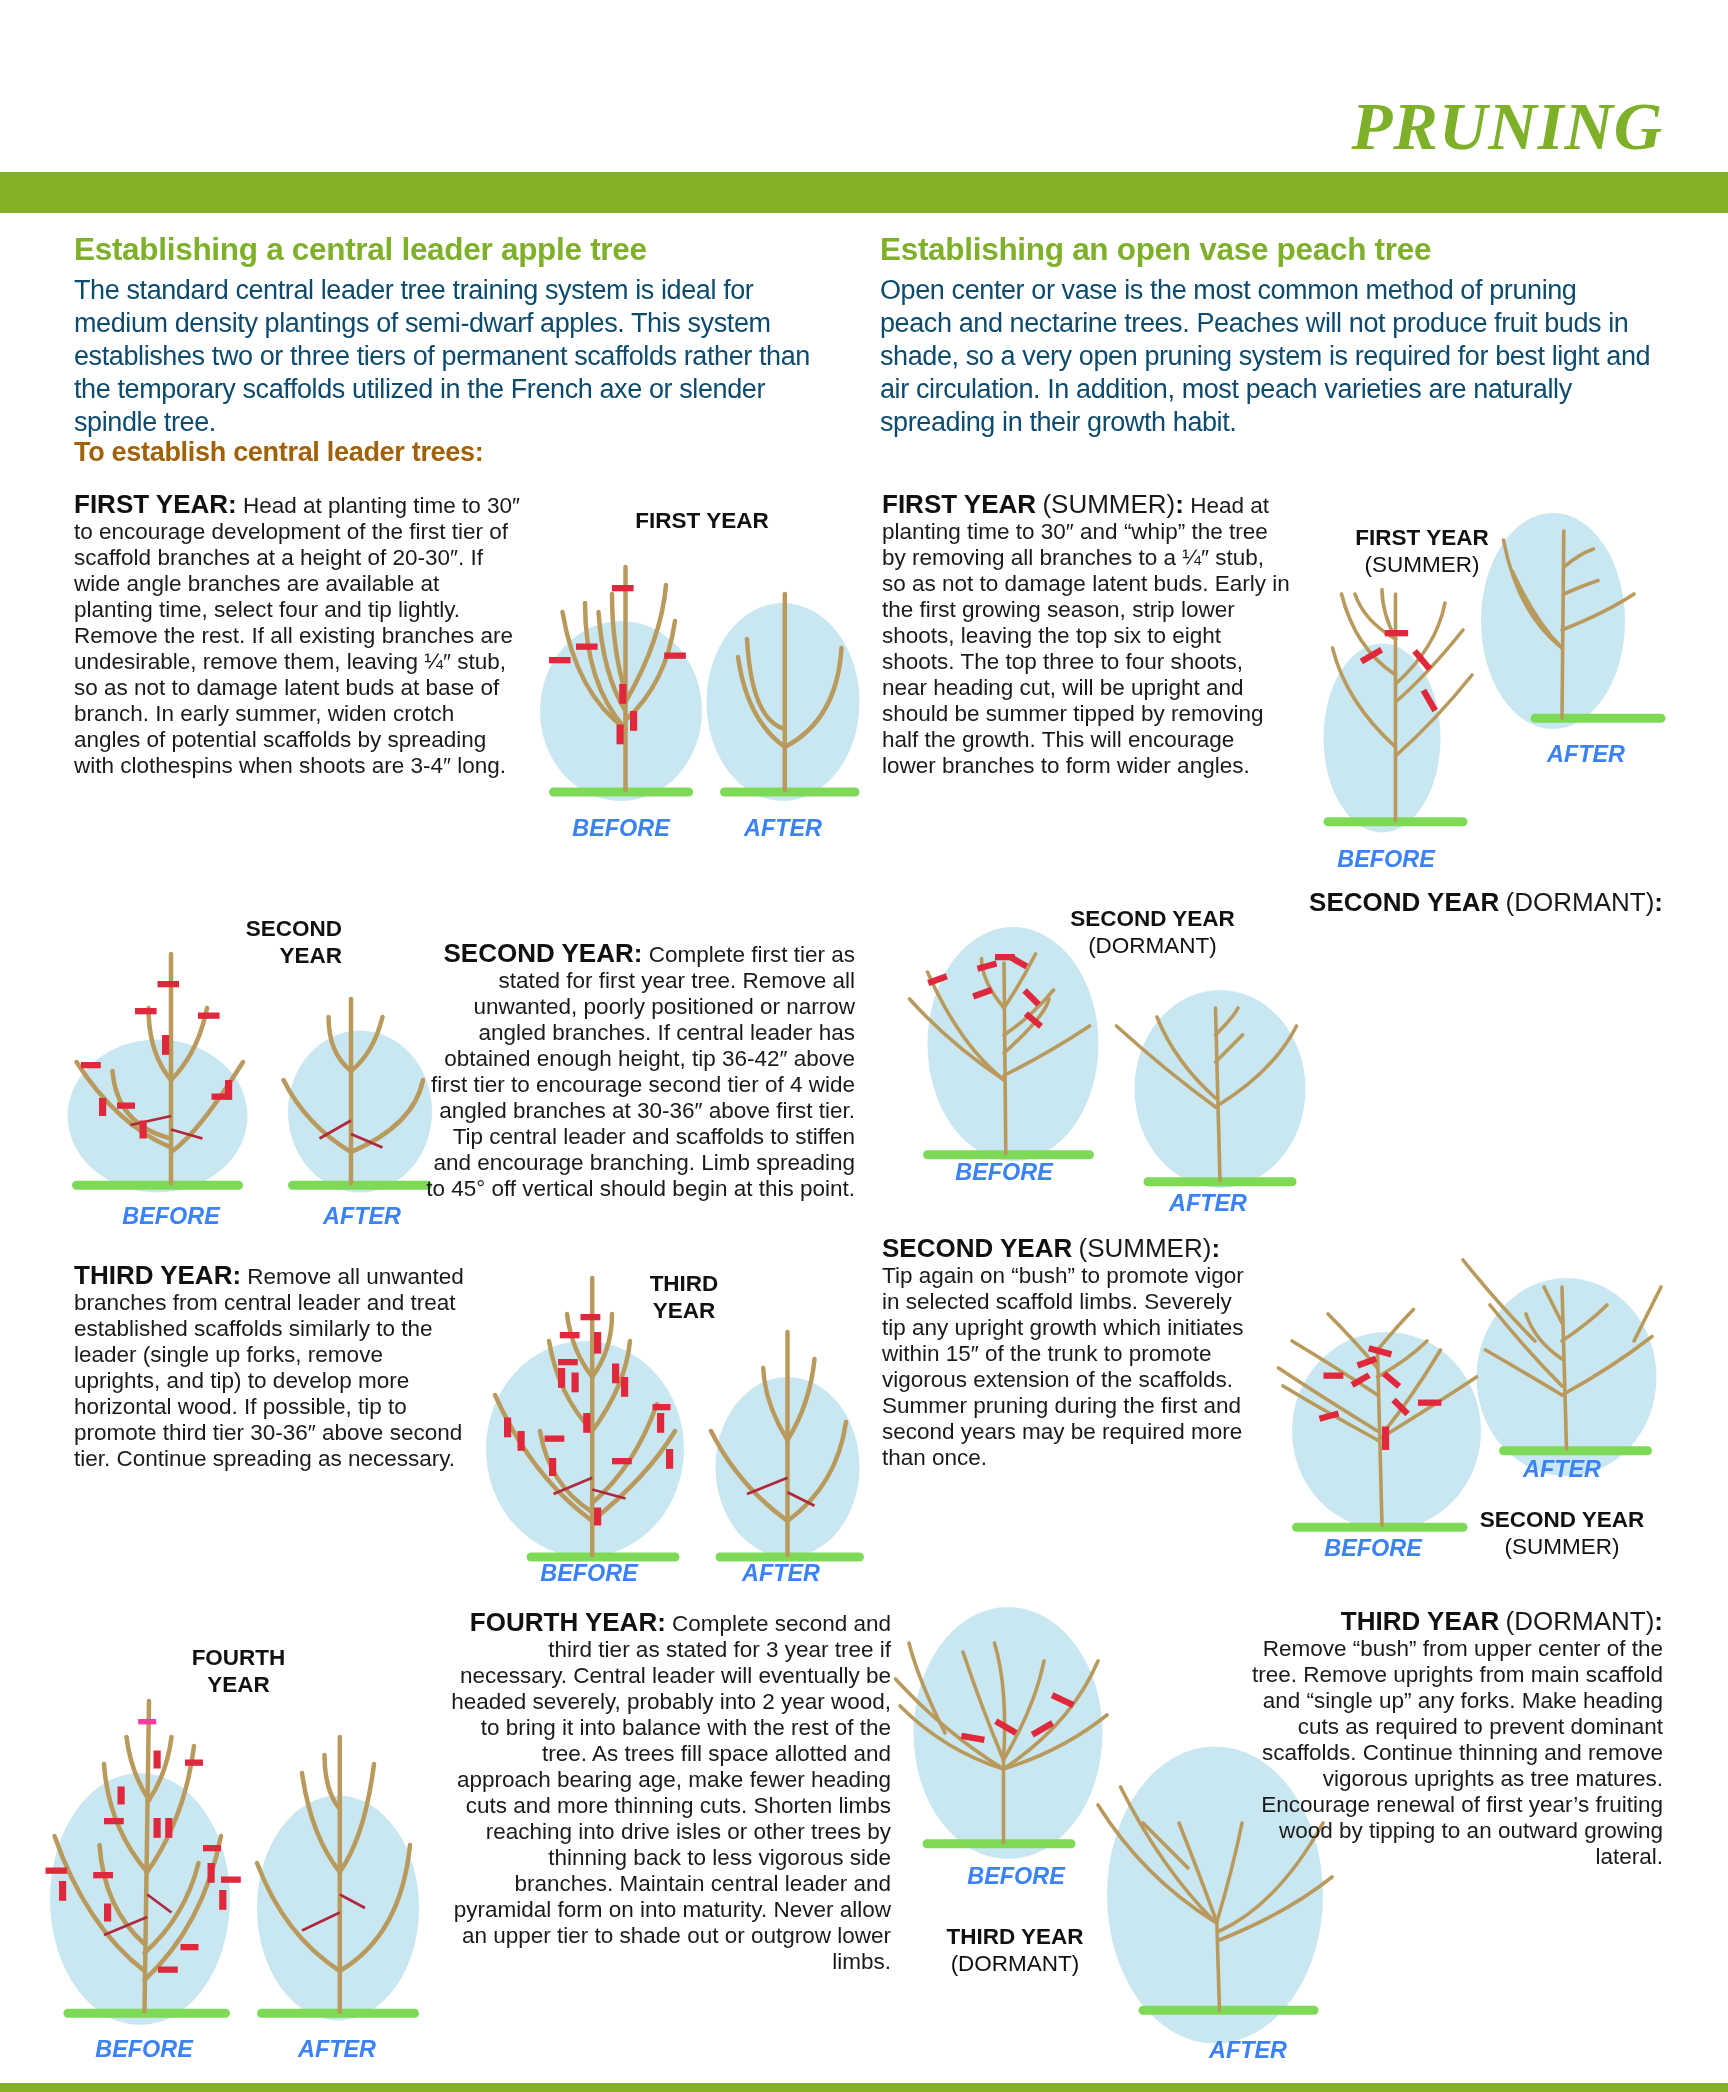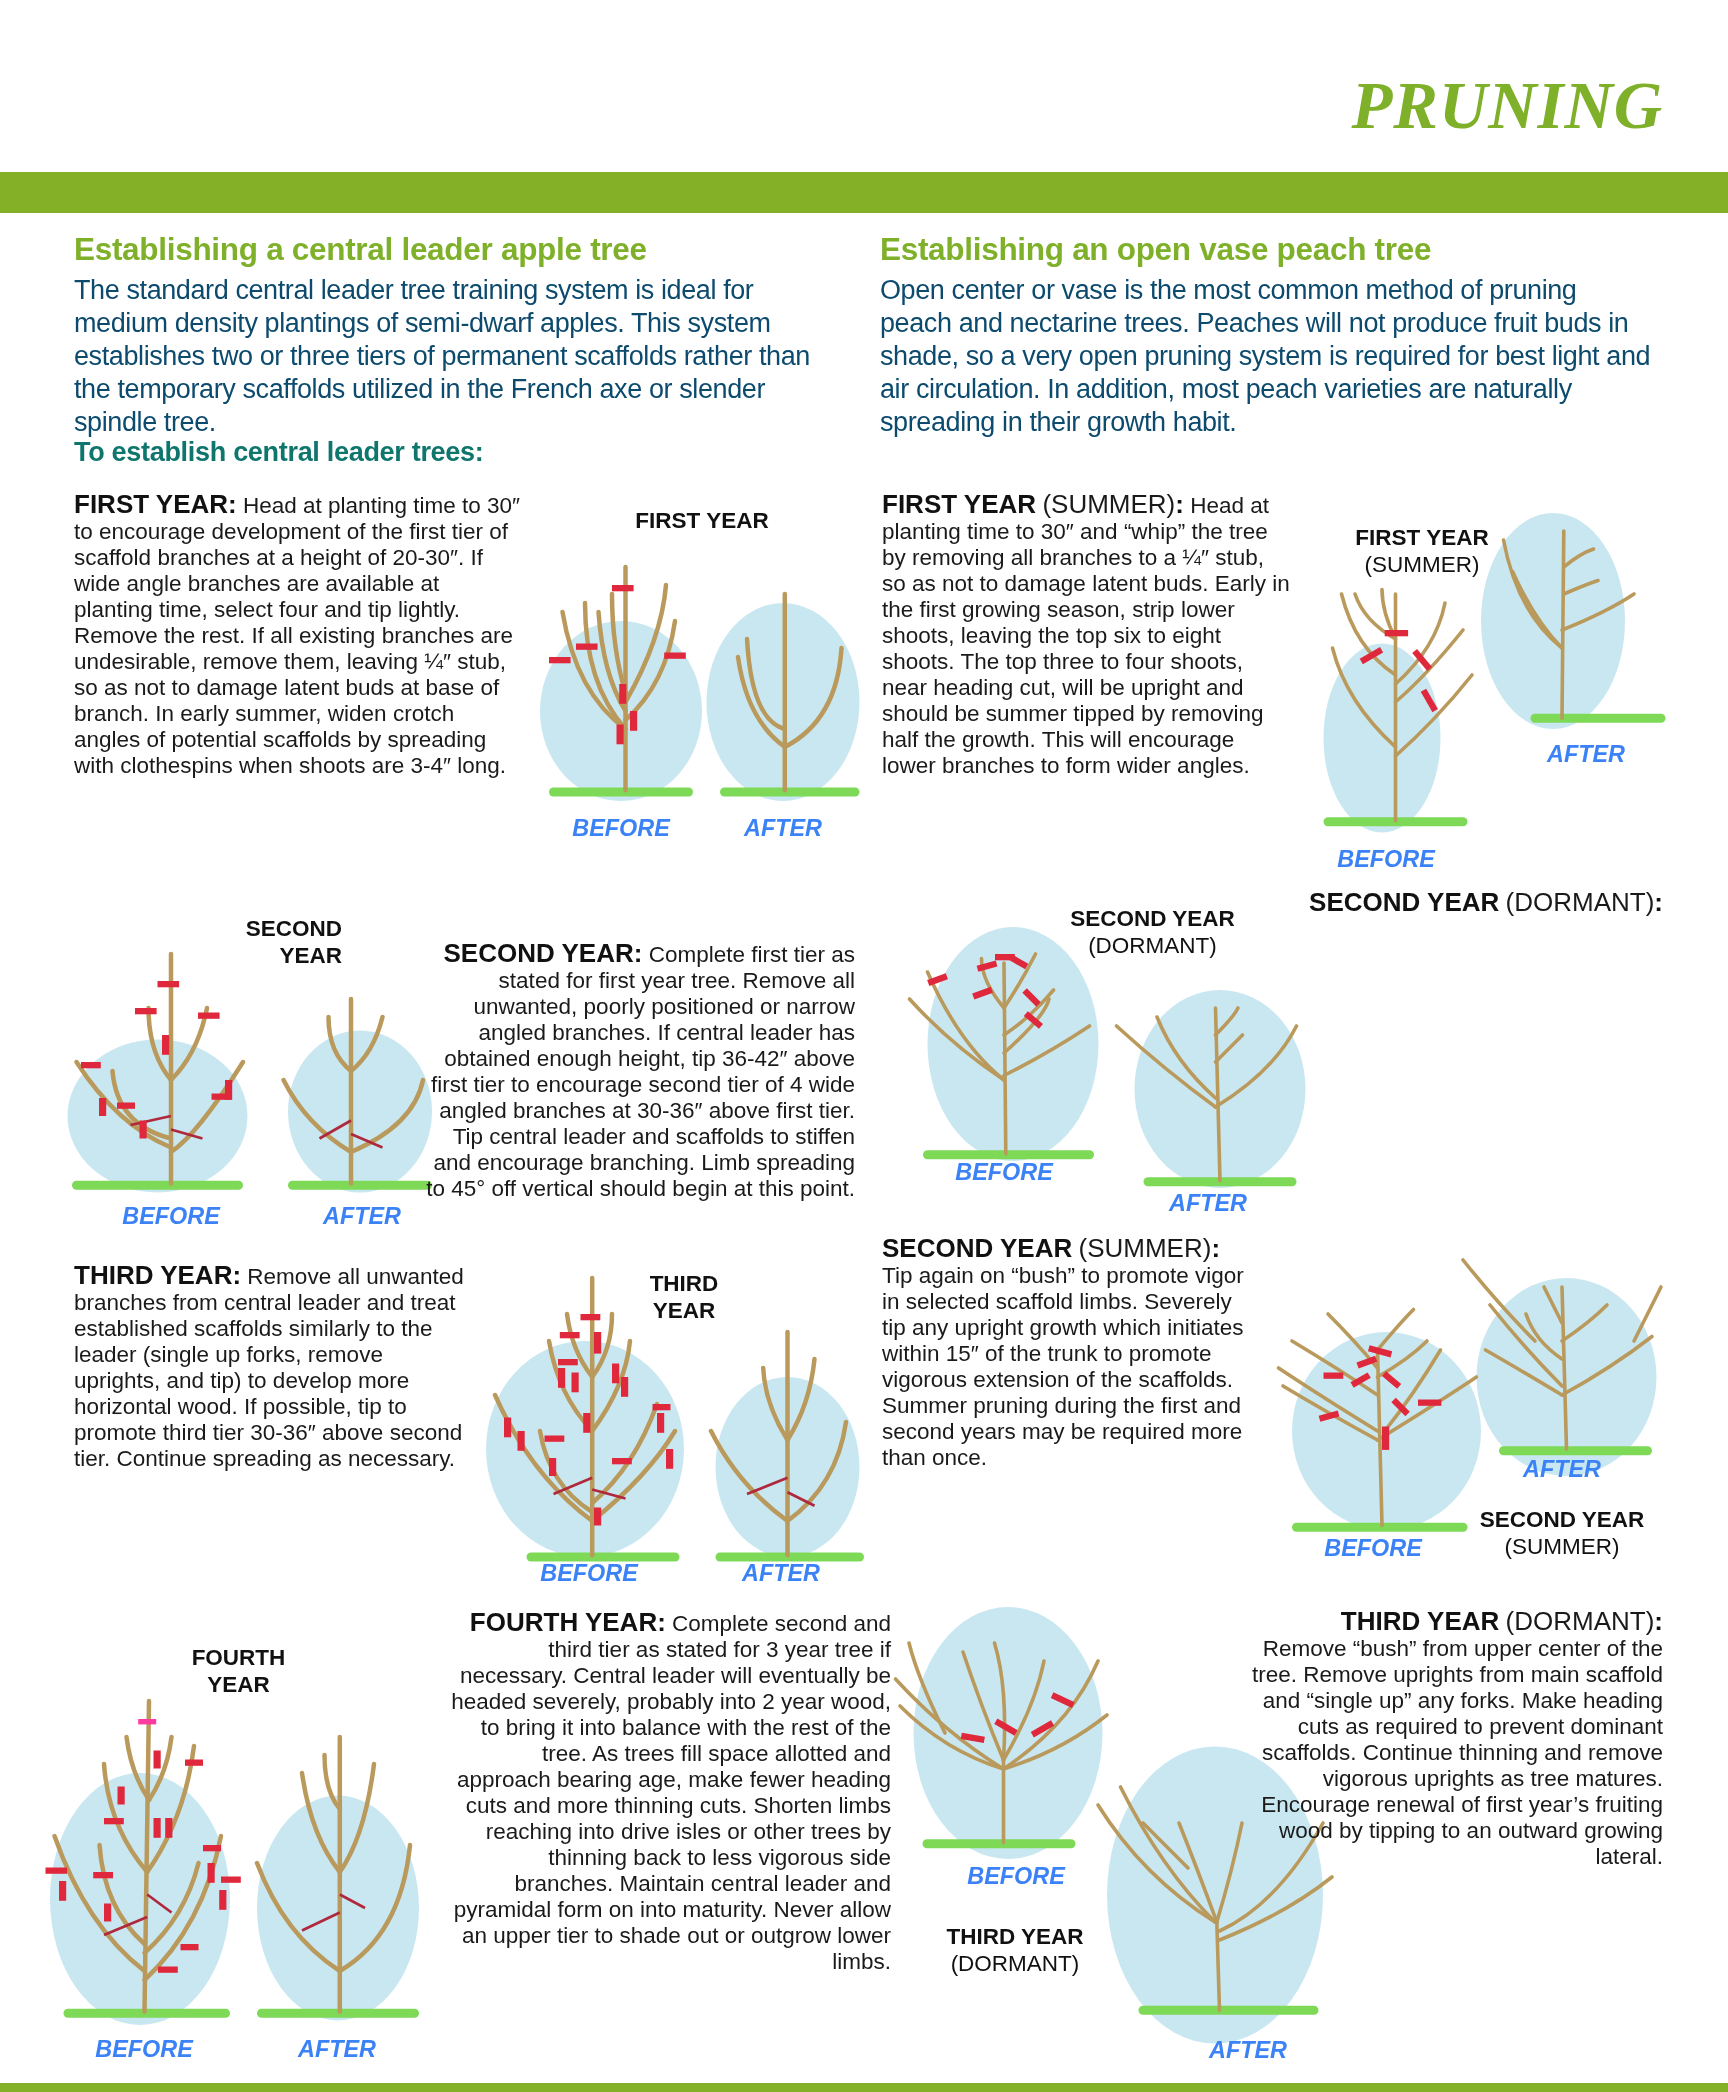--- a/index.html
+++ b/index.html
@@ -1,23 +1,23 @@
 <!DOCTYPE html>
 <html style="font-size:14.4px"><head>
 <meta charset="utf-8">
 <style>
   html, body { margin:0; padding:0; background:#ffffff; }
   body { width:1728px; height:2093px; position:relative; overflow:hidden; font-family:"Liberation Sans", "DejaVu Sans", sans-serif; color:#1a1a1a; }
   .abs { position:absolute; }
-  .title { right:65px; top:72px; font-family:"Liberation Serif", "DejaVu Serif", serif; font-style:italic; font-weight:bold; font-size:67px; color:#7fb02a; letter-spacing:0.9px; line-height:1;text-align:right; }
+  .title { right:65px; top:93px; font-family:"Liberation Serif", "DejaVu Serif", serif; font-style:italic; font-weight:bold; font-size:67px; color:#7fb02a; letter-spacing:0.9px; line-height:1;text-align:right; }
   .topbar { left:0; top:172px; width:1728px; height:41px; background:#84b027; }
   .botbar { left:0; top:2083px; width:1728px; height:10px; background:#84b027; }
   .sec-h { font-weight:bold; font-size:31.5px; color:#7fb02a; line-height:1.1; letter-spacing:-0.3px; }
   .intro { font-size:27px; line-height:33px; color:#0c4a6e; letter-spacing:-0.4px; }
-  .subh { font-weight:bold; font-size:27px; color:#0f766e; letter-spacing:-0.3px; }
+  .subh { font-weight:bold; font-size:27px; color:#a16207; letter-spacing:-0.3px; }
   .para { font-size:22.5px; line-height:26px; color:#1a1a1a; }
   .para b { font-weight:bold; font-size:26px; color:#111; }
   .para .season { font-size:26px; font-weight:normal; }
   .right { text-align:right; }
   .cap { font-weight:bold; font-size:22.5px; text-align:center; line-height:27px; color:#111; }
   .cap .sub { font-weight:normal; display:block; }
   .lbl { font-weight:bold; font-style:italic; font-size:23.4px; color:#3b82f6; text-align:center; }
   svg { position:absolute; overflow:visible; }
 </style>
 </head>

